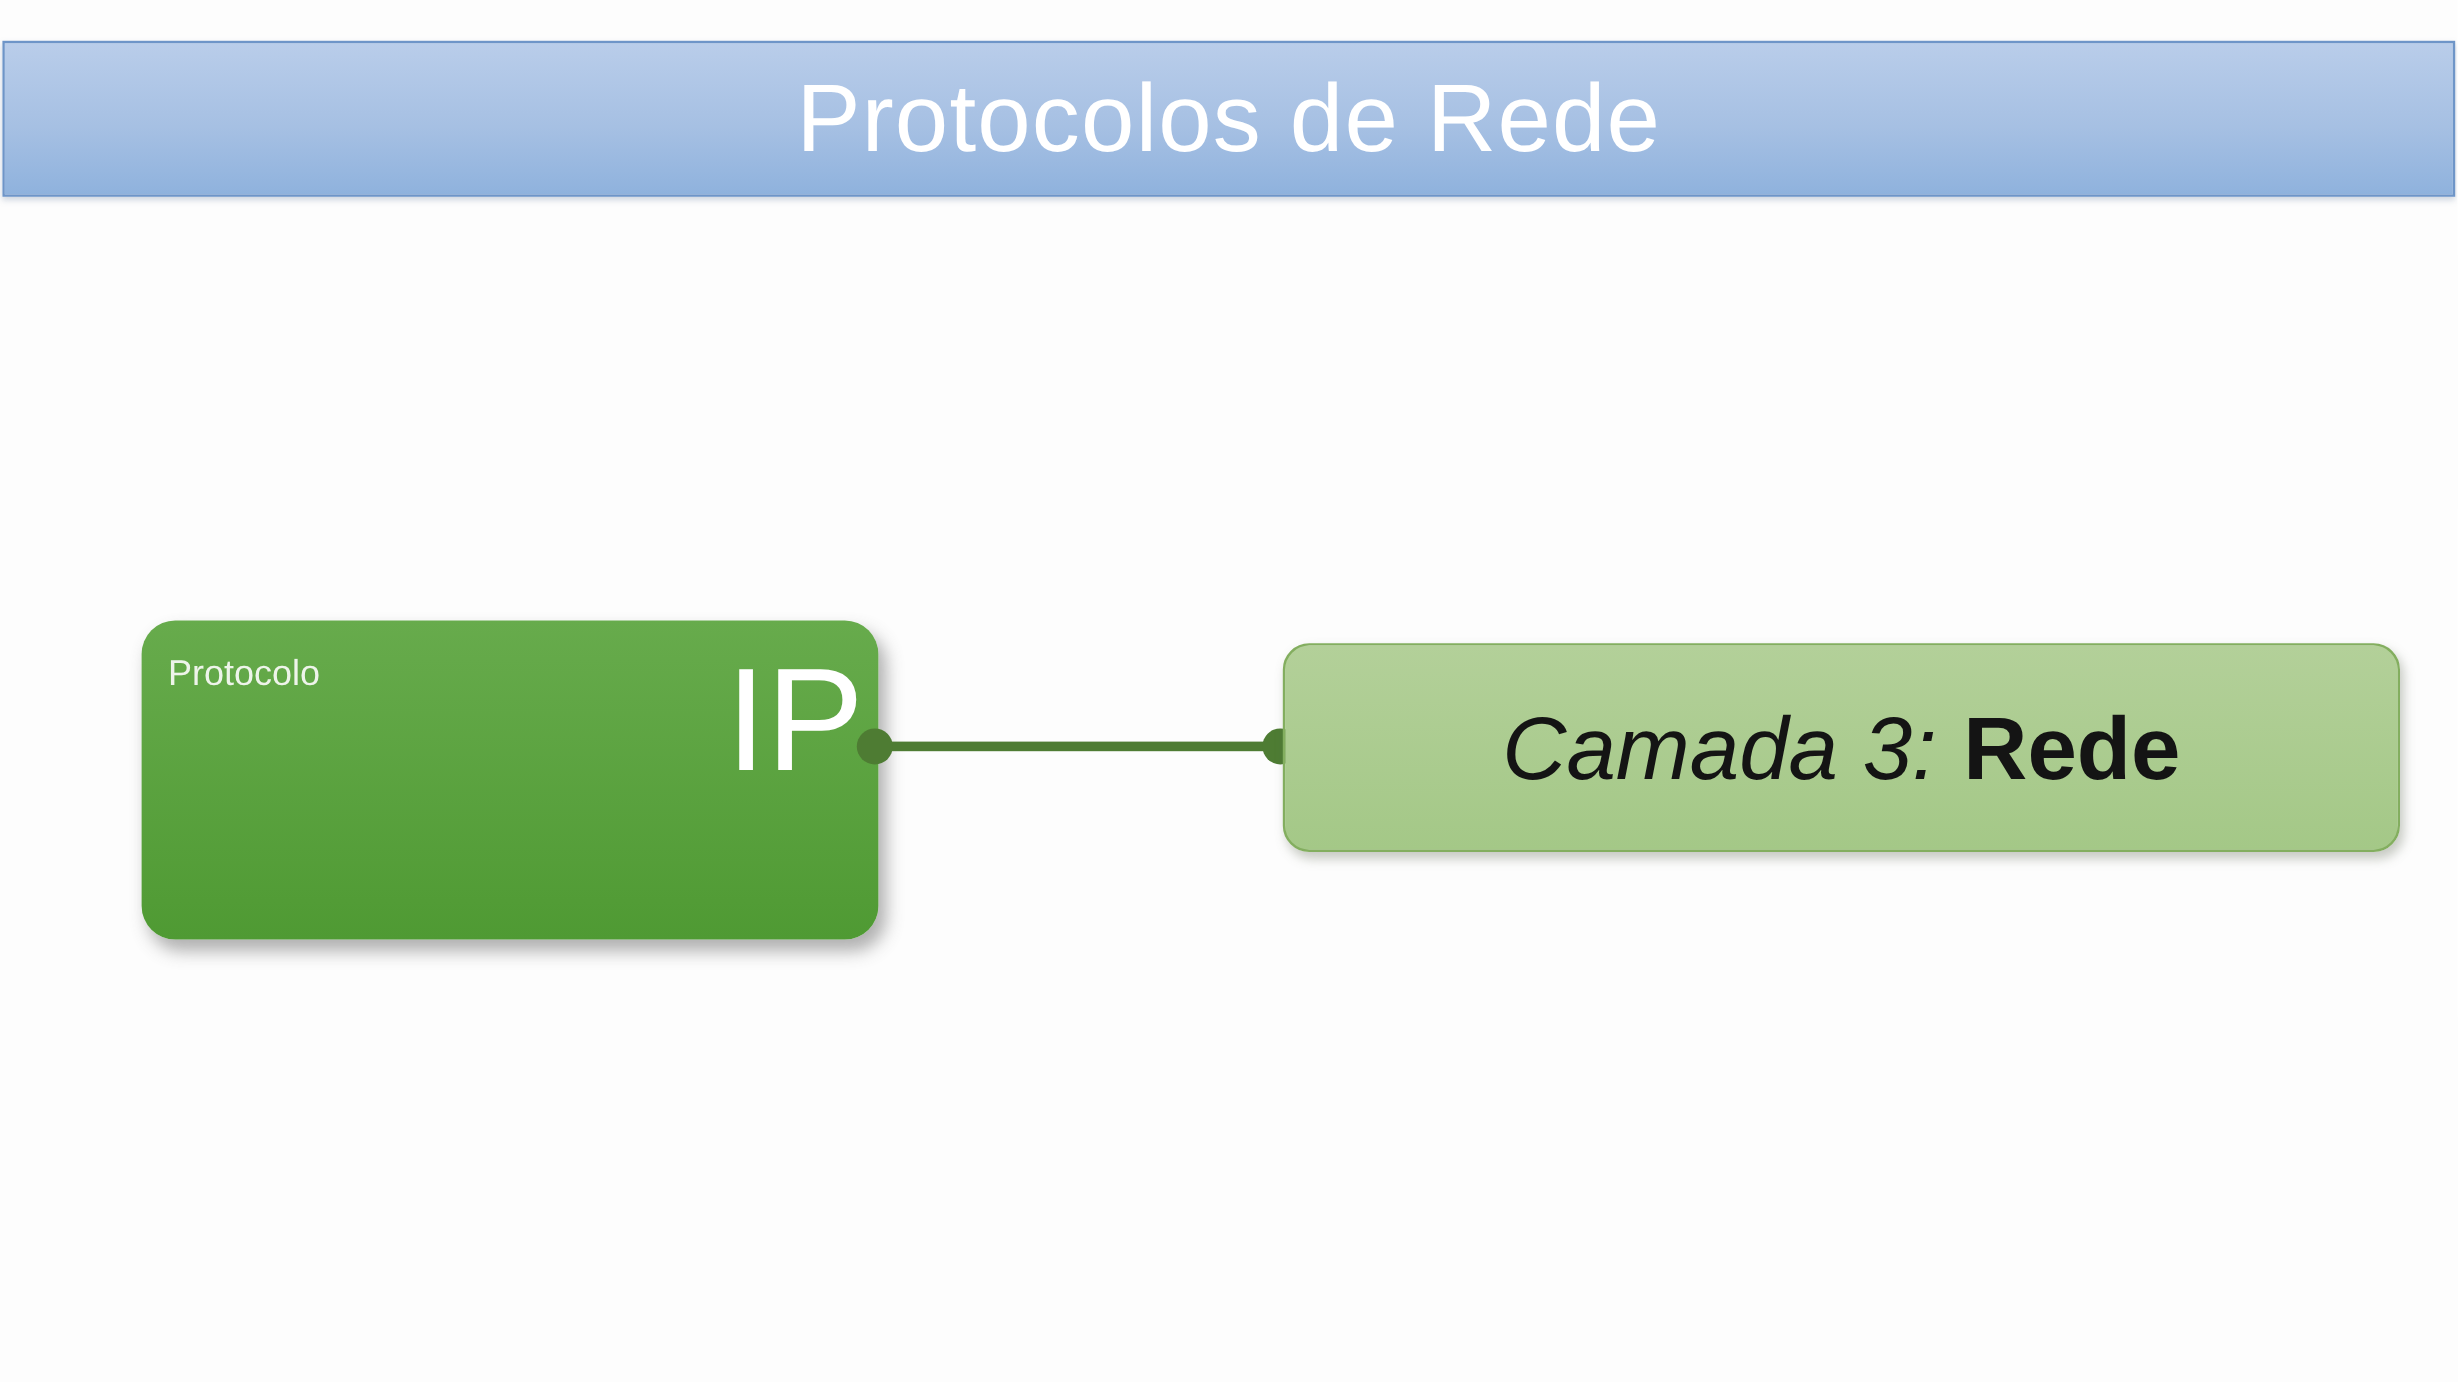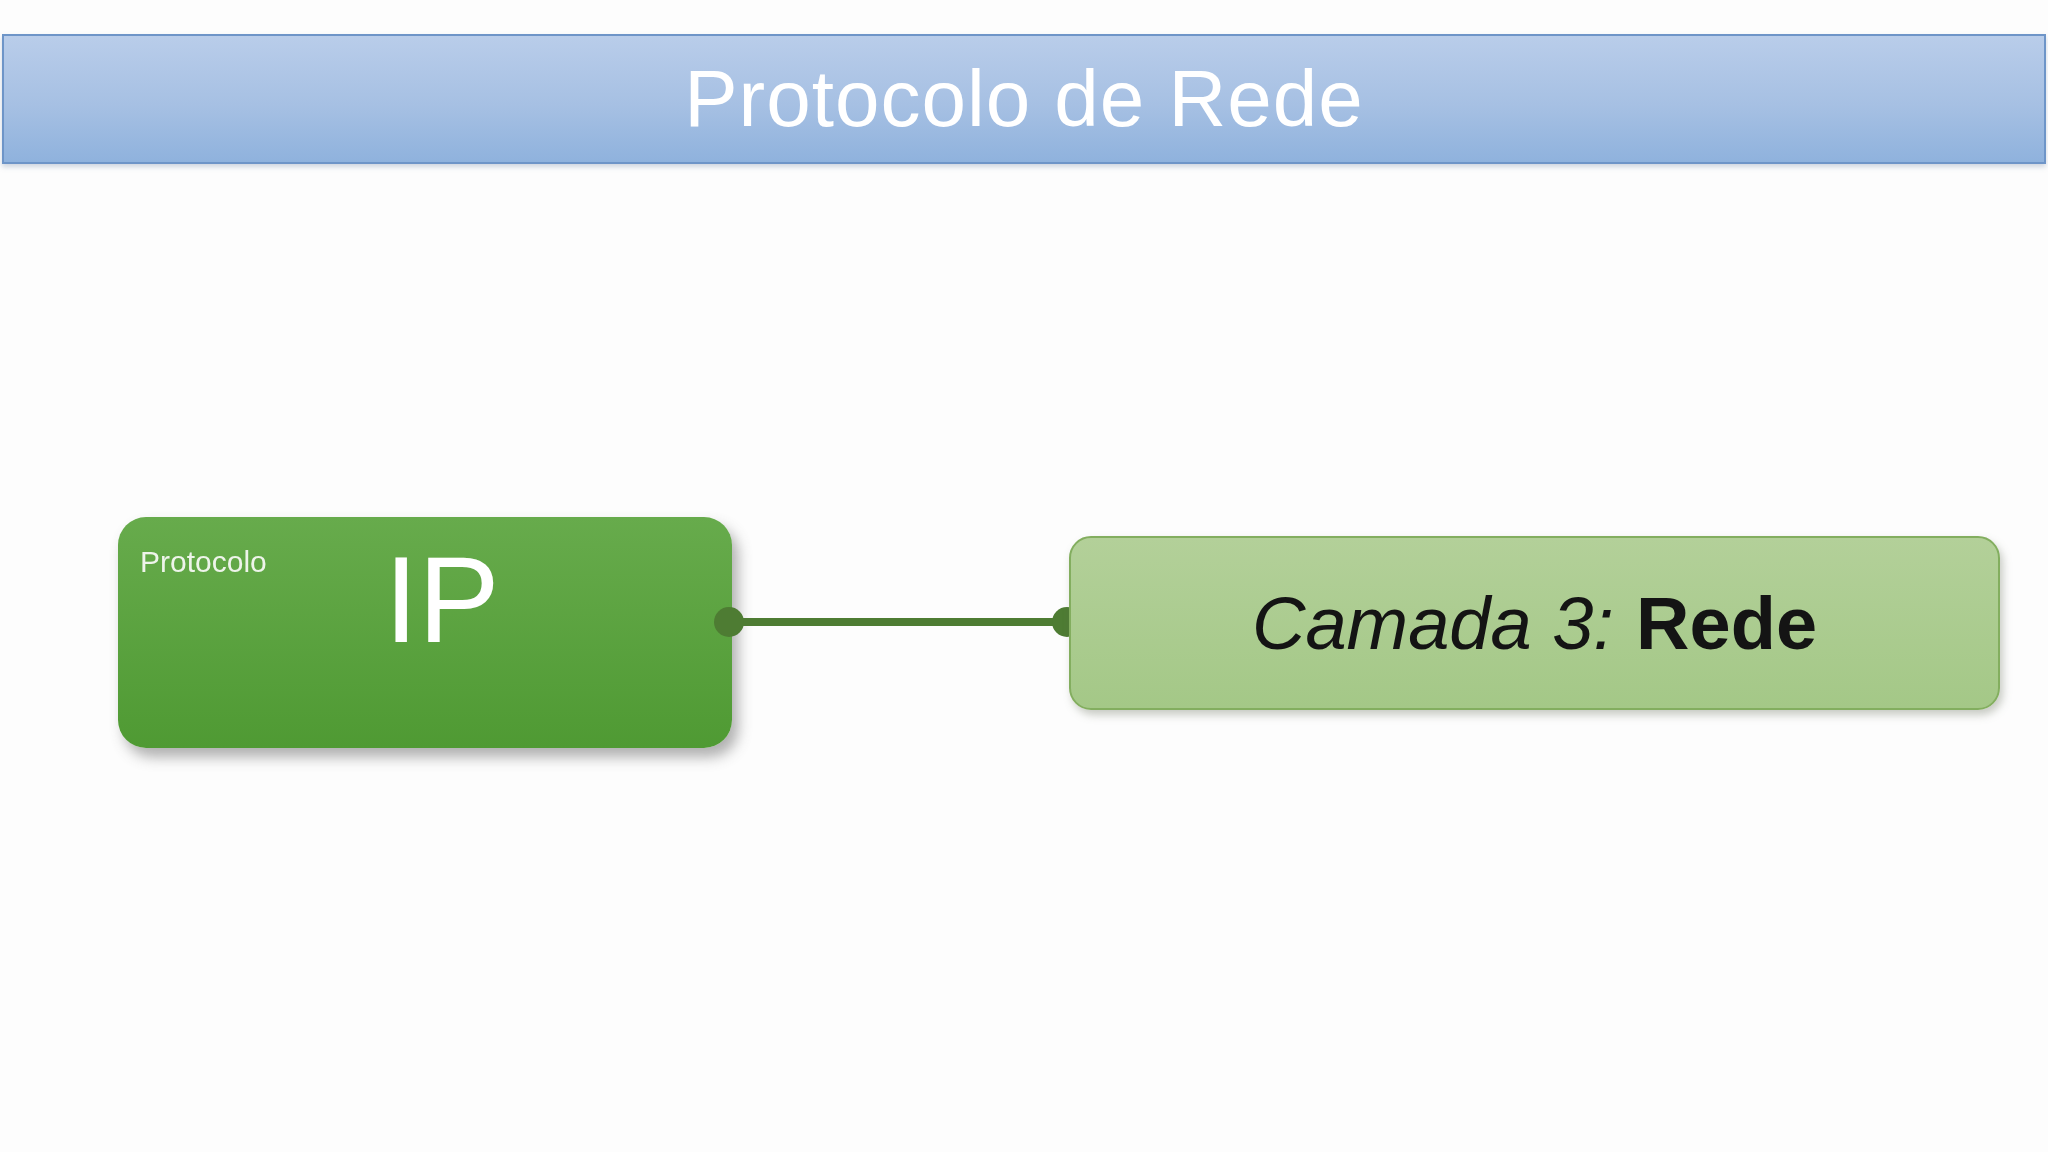--- a/index.html
+++ b/index.html
@@ -42,42 +42,42 @@
     color: var(--title-text, #ffffff);
     white-space: nowrap;
   }
 
   
   .node-protocol {
     position: absolute;
     left: 118px;
     top: 517px;
     width: 614px;
-    height: 231px;
+    height: 266px;
     border-radius: 28px;
     background: linear-gradient(180deg,
       var(--protocol-fill-top, #67ab4c) 0%,
       var(--protocol-fill-bottom, #4f9a33) 100%);
     box-shadow: 6px 9px 14px rgba(80, 80, 80, 0.45);
   }
 
   .node-kicker {
     position: absolute;
     left: 22px;
     top: 28px;
     font-size: 30px;
     color: var(--protocol-label-text, #eef4ea);
   }
 
   .node-acronym {
     position: absolute;
     left: 0;
     right: 12px;
     top: 22px;
-    text-align: center;
+    text-align: right;
     font-size: 122px;
     line-height: 1.0;
     color: var(--protocol-text, #ffffff);
     margin-left: 46px;
   }
 
   .node-desc {
     position: absolute;
     left: 0;
     right: 0;
@@ -142,21 +142,21 @@
 
   .dot-left  { left: 714px; }
   .dot-right { left: 1052px; }
 </style>
 </head>
 <body>
 
 <div class="slide">
 
   <header class="title-bar">
-    <span class="title-text">Protocolo de Rede</span>
+    <span class="title-text">Protocolos de Rede</span>
   </header>
 
   <section>
 
     <div class="node-protocol">
       <span class="node-kicker">Protocolo</span>
       <div class="node-acronym">IP</div>
     </div>
 
     <div class="connector-line"></div>

